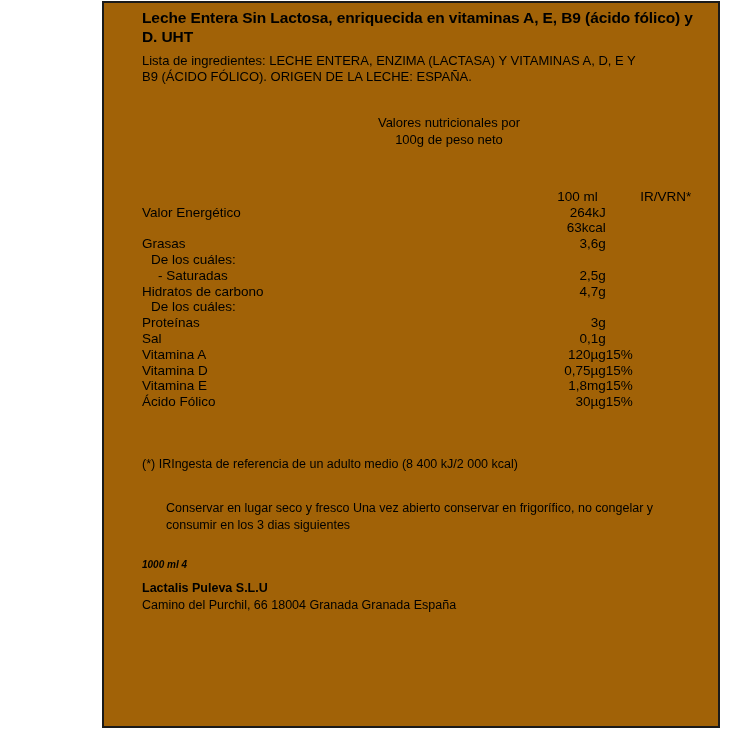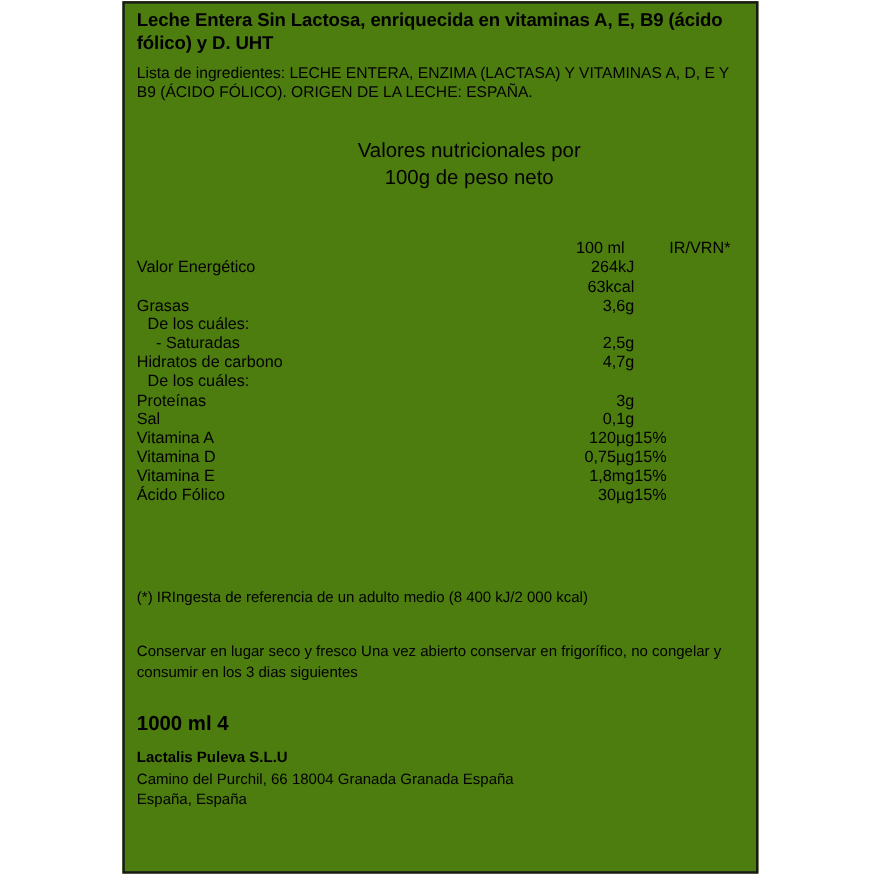--- a/index.html
+++ b/index.html
@@ -12,25 +12,26 @@
     height: 735px;
     font-family: "Liberation Sans", sans-serif;
     color: #000000;
     overflow: hidden;
   }
 
   #label-frame {
     position: absolute;
     left: 102px;
     top: 1px;
-    width: 530px;
+    width: 618px;
     height: 727px;
     border: 2px solid #1a1a1a;
     box-sizing: border-box;
-    background: #4d7c0f;
+    background: #a16207;
+    padding-left: 28px;
   }
 
   .inner {
     padding: 6px 10px 0 10px;
   }
 
   
   .product-title {
     font-size: 15.5px;
     font-weight: bold;
@@ -46,21 +47,21 @@
     margin: 0 0 0 0;
     max-width: 500px;
   }
   .ingredients .lead { }
   .ingredients .strong { font-weight: normal; }
 
   
   .nutri-header {
     margin-top: 30px;
     text-align: center;
-    font-size: 17px;
+    font-size: 13px;
     line-height: 1.3;
     padding-left: 48px;
   }
   .nutri-header div { white-space: nowrap; }
 
   
   table.nutri {
     margin-top: 40px;
     border-collapse: collapse;
     width: 100%;
@@ -78,34 +79,36 @@
 
   .col-head td { line-height: 15.8px; }
   .col-head .c-value { text-align: right; padding-right: 8px; }
   .col-head .c-pct { text-align: center; padding-left: 18px; }
 
   .indent1 { padding-left: 9px !important; }
   .indent2 { padding-left: 16px !important; }
 
   
   .footnote {
-    margin-top: 70px;
+    margin-top: 46px;
     font-size: 12.5px;
     line-height: 1.3;
   }
   .storage {
     margin-top: 28px;
     font-size: 12.5px;
     line-height: 1.35;
     max-width: 495px;
+    margin-left: 24px;
   }
   .volume {
     margin-top: 25px;
-    font-size: 17px;
+    font-size: 10px;
     font-weight: bold;
+    font-style: italic;
   }
   .company {
     margin-top: 10px;
     font-size: 12.5px;
     line-height: 1.38;
   }
   .company .cname { font-weight: bold; }
 </style>
 </head>
 <body>
@@ -203,17 +206,16 @@
 
     <div class="footnote">(*) IRIngesta de referencia de un adulto medio (8 400 kJ/2 000 kcal)</div>
 
     <div class="storage">Conservar en lugar seco y fresco Una vez abierto conservar en frigorífico, no congelar y consumir en los 3 dias siguientes</div>
 
     <div class="volume">1000 ml  4</div>
 
     <div class="company">
       <div class="cname">Lactalis Puleva S.L.U</div>
       <div>Camino del Purchil, 66 18004 Granada Granada España</div>
-      <div>España,  España</div>
     </div>
 
   </div>
 </div>
 
 </body></html>

